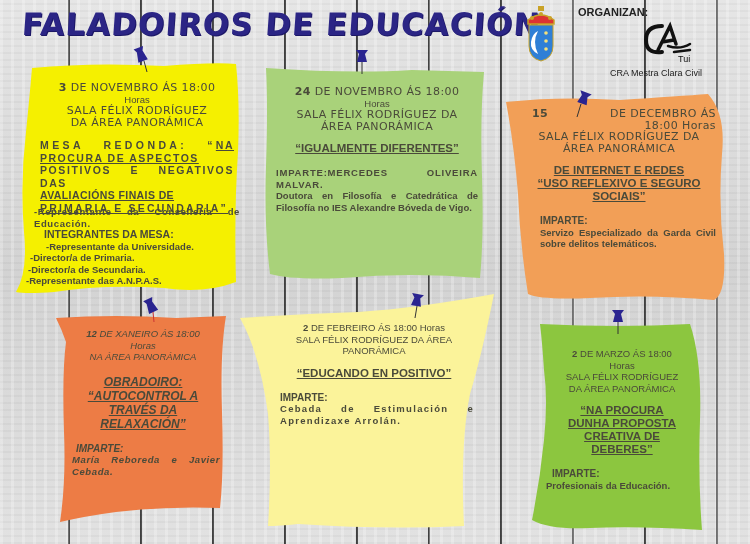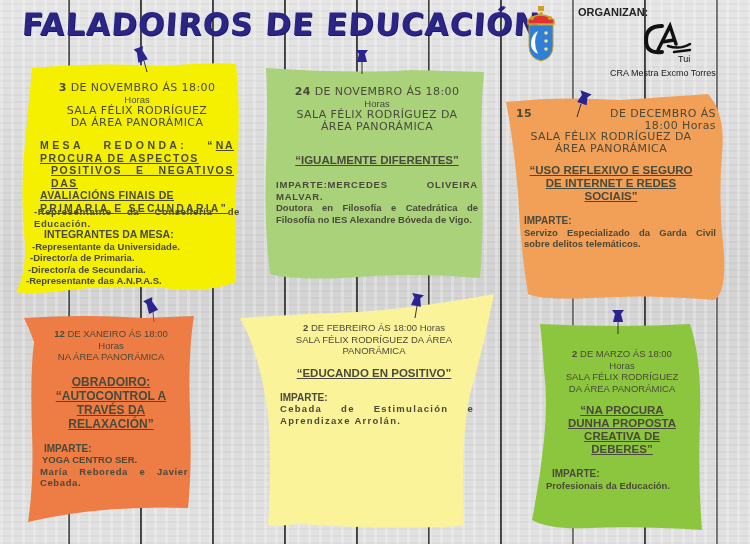--- a/index.html
+++ b/index.html
@@ -106,106 +106,105 @@
 </div>
 
 <div class="organizan-label">ORGANIZAN:</div>
 
 <svg class="cra-logo" viewBox="0 0 60 44">
   <path d="M22 6 Q6 6 6 20 Q6 34 22 32" fill="none" stroke="#111" stroke-width="4" stroke-linecap="round"></path>
   <path d="M18 30 L30 6 L36 24 M22 22 L34 20" fill="none" stroke="#111" stroke-width="3.5" stroke-linecap="round"></path>
   <path d="M28 26 Q40 30 50 24 M34 32 L50 30" fill="none" stroke="#111" stroke-width="2.5" stroke-linecap="round"></path>
   <text x="38" y="42" font-size="9" font-family="Liberation Sans, sans-serif" fill="#111">Tui</text>
 </svg>
-<div class="cra-text">CRA Mestra Excmo Torres</div>
+<div class="cra-text">CRA Mestra Clara Civil</div>
 
 <div class="note" style="left:14px; top:62px; width:232px; height:234px;">
   <svg class="paper" viewBox="0 0 232 234" preserveAspectRatio="none">
     <path d="M18 6 Q80 0 150 4 Q200 0 222 2 Q226 40 224 90 Q220 150 222 220 Q190 232 150 226 Q90 222 40 230 Q12 232 2 230 Q14 210 10 170 Q6 120 12 70 Q16 30 18 6 Z" fill="#f5f000"></path>
   </svg>
   <div class="content" style="padding:20px 12px 0 26px;">
     <div class="deco"><b>3</b> <span>DE NOVEMBRO ÁS 18:00</span></div>
     <div class="plain-date">Horas</div>
     <div class="deco">SALA FÉLIX RODRÍGUEZ</div>
     <div class="deco">DA ÁREA PANORÁMICA</div>
     <div style="margin-top:11px; font-weight:bold; font-size:10.5px; line-height:12.5px; letter-spacing:1.5px; text-align:justify;">
       <span style="letter-spacing:3.4px;">MESA REDONDA: “</span><u>NA PROCURA DE ASPECTOS</u>
-      <div style="text-decoration:underline; letter-spacing:1.6px;margin-left:11px;">POSITIVOS E NEGATIVOS DAS</div>
+      <div style="letter-spacing:1.6px;">POSITIVOS E NEGATIVOS DAS</div>
       <div style="text-decoration:underline; letter-spacing:0.4px;">AVALIACIÓNS FINAIS DE</div>
       <div style="text-decoration:underline; letter-spacing:2.2px;">PRIMARIA E SECUNDARIA”</div>
     </div>
   </div>
   <div style="position:absolute; left:12px; top:144px; width:214px; font-weight:bold; font-size:9.5px; line-height:11.5px;">
     <div style="padding-left:8px; text-align:justify; letter-spacing:0.6px;">-Representante da Consellería de Educación.</div>
     <div style="padding-left:18px; font-size:10.5px;">INTEGRANTES DA MESA:</div>
-    <div style="padding-left:6px;">-Representante da Universidade.</div>
+    <div style="padding-left:20px;">-Representante da Universidade.</div>
     <div style="padding-left:4px;">-Director/a de Primaria.</div>
     <div style="padding-left:2px;">-Director/a de Secundaria.</div>
     <div style="padding-left:0;">-Representante das A.N.P.A.S.</div>
   </div>
 </div>
 
 <div class="note" style="left:262px; top:66px; width:226px; height:216px;">
   <svg class="paper" viewBox="0 0 226 216" preserveAspectRatio="none">
     <path d="M4 2 Q90 8 150 4 L222 6 Q218 50 220 110 Q222 170 218 212 Q150 206 80 212 Q30 214 8 208 Q2 160 4 100 Q6 40 4 2 Z" fill="#a9d27a"></path>
   </svg>
   <div class="content" style="padding:20px 10px 0 14px;">
     <div class="deco"><b>24</b> <span>DE NOVEMBRO ÁS 18:00</span></div>
     <div class="plain-date">Horas</div>
     <div class="deco">SALA FÉLIX RODRÍGUEZ DA</div>
     <div class="deco">ÁREA PANORÁMICA</div>
-    <div class="topic" style="margin-top:22px;">“IGUALMENTE DIFERENTES”</div>
+    <div class="topic" style="margin-top:10px;">“IGUALMENTE DIFERENTES”</div>
     <div class="imparte-t" style="margin-top:12px; letter-spacing:0.8px;">
       <span>IMPARTE:</span><span>MERCEDES OLIVEIRA MALVAR.</span>
     </div>
     <div class="imparte-t" style="font-size:9.5px;">Doutora en Filosofía e Catedrática de Filosofía no IES Alexandre Bóveda de Vigo.</div>
   </div>
 </div>
 
 <div class="note" style="left:500px; top:94px; width:228px; height:208px;">
   <svg class="paper" viewBox="0 0 228 208" preserveAspectRatio="none">
     <path d="M6 8 Q60 2 120 6 Q180 2 208 0 Q226 20 222 60 Q218 110 224 160 Q226 200 214 206 Q150 200 90 204 Q40 206 28 200 Q20 150 18 100 Q14 50 6 8 Z" fill="#f29f57"></path>
   </svg>
-  <div class="content" style="padding:14px 12px 0 6px;">
+  <div class="content" style="padding:14px 12px 0 22px;">
     <div class="deco" style="display:flex; justify-content:space-between;">
         <b style="padding-left:10px;">15</b>
         <span>DE DECEMBRO ÁS</span>
       </div>
     <div class="deco" style="text-align:right;">18:00 Horas</div>
     <div class="deco">SALA FÉLIX RODRÍGUEZ DA</div>
     <div class="deco">ÁREA PANORÁMICA</div>
     <div style="margin-top:10px;">
+      <div class="topic">DE INTERNET E REDES</div>
       <div class="topic">“USO REFLEXIVO E SEGURO</div>
-      <div class="topic">DE INTERNET E REDES</div>
       <div class="topic">SOCIAIS”</div>
     </div>
     <div style="margin-top:12px; padding-left:18px;">
       <div class="imparte-h">IMPARTE:</div>
       <div class="imparte-t">Servizo Especializado da Garda Civil sobre delitos telemáticos.</div>
     </div>
   </div>
 </div>
 
-<div class="note" style="left:24px; top:312px; width:172px; height:212px;">
+<div class="note" style="left:56px; top:312px; width:172px; height:212px;font-style:italic;">
   <svg class="paper" viewBox="0 0 172 212" preserveAspectRatio="none">
     <path d="M0 6 Q60 2 120 6 L170 4 Q164 40 166 100 Q168 160 164 196 Q110 194 60 200 Q30 204 4 210 Q10 170 8 120 Q6 60 10 30 Q6 18 0 6 Z" fill="#ed7c45"></path>
   </svg>
   <div class="content" style="padding:16px 8px 0 10px;">
     <div class="plain-date"><b>12</b> <span>DE XANEIRO  ÁS 18:00</span></div>
     <div class="plain-date">Horas</div>
     <div class="plain-date">NA ÁREA PANORÁMICA</div>
     <div style="margin-top:12px;">
       <div class="topic" style="font-size:12px; line-height:14px;">OBRADOIRO:</div>
       <div class="topic" style="font-size:12px; line-height:14px;">“AUTOCONTROL A</div>
       <div class="topic" style="font-size:12px; line-height:14px;">TRAVÉS DA</div>
       <div class="topic" style="font-size:12px; line-height:14px;">RELAXACIÓN”</div>
     </div>
     <div style="margin-top:12px; padding-left:6px;">
       <div class="imparte-h" style="padding-left:4px;">IMPARTE:</div>
-      <div class="imparte-t" style="padding-left:2px;">YOGA CENTRO SER.</div>
       <div class="imparte-t" style="letter-spacing:0.6px;">María Reboreda e Javier Cebada.</div>
     </div>
   </div>
 </div>
 
 <div class="note" style="left:238px; top:294px; width:258px; height:236px;">
   <svg class="paper" viewBox="0 0 258 236" preserveAspectRatio="none">
     <path d="M2 24 Q60 20 120 18 Q180 14 256 0 Q244 60 232 100 Q222 150 226 232 Q150 236 60 230 Q40 232 30 232 Q34 170 30 120 Q22 60 2 24 Z" fill="#fbf39a"></path>
   </svg>
   <div class="content" style="padding:28px 22px 0 36px;">

